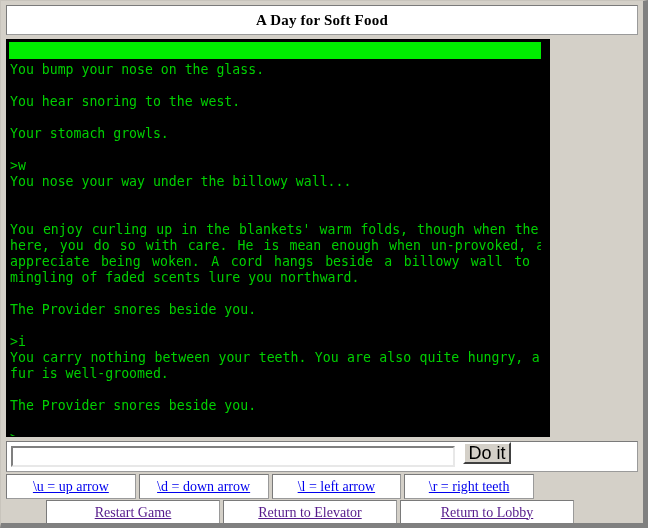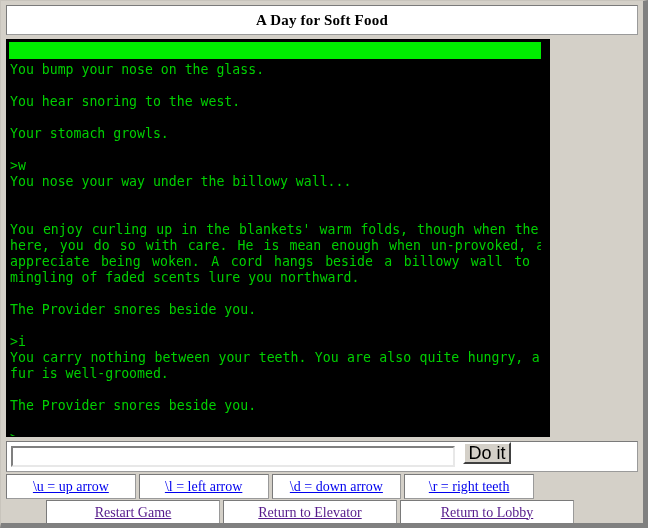--- a/index.html
+++ b/index.html
@@ -228,24 +228,24 @@
   <div id="input-panel">
     <input id="command-input" type="text" placeholder="" style="">
     <button id="do-it-button">Do it</button>
   </div>
 
   <div class="link-row" id="link-row-1">
       <div class="link-cell">
         <span class="nav-link link-unvisited">\u = up arrow</span>
       </div>
       <div class="link-cell">
+        <span class="nav-link link-unvisited">\d = down arrow</span>
+      </div>
+      <div class="link-cell">
         <span class="nav-link link-unvisited">\l = left arrow</span>
-      </div>
-      <div class="link-cell">
-        <span class="nav-link link-unvisited">\d = down arrow</span>
       </div>
       <div class="link-cell">
         <span class="nav-link link-unvisited">\r = right teeth</span>
       </div>
     </div>
   <div class="link-row" id="link-row-2">
       <div class="link-cell">
         <span class="nav-link link-visited">Restart Game</span>
       </div>
       <div class="link-cell">

